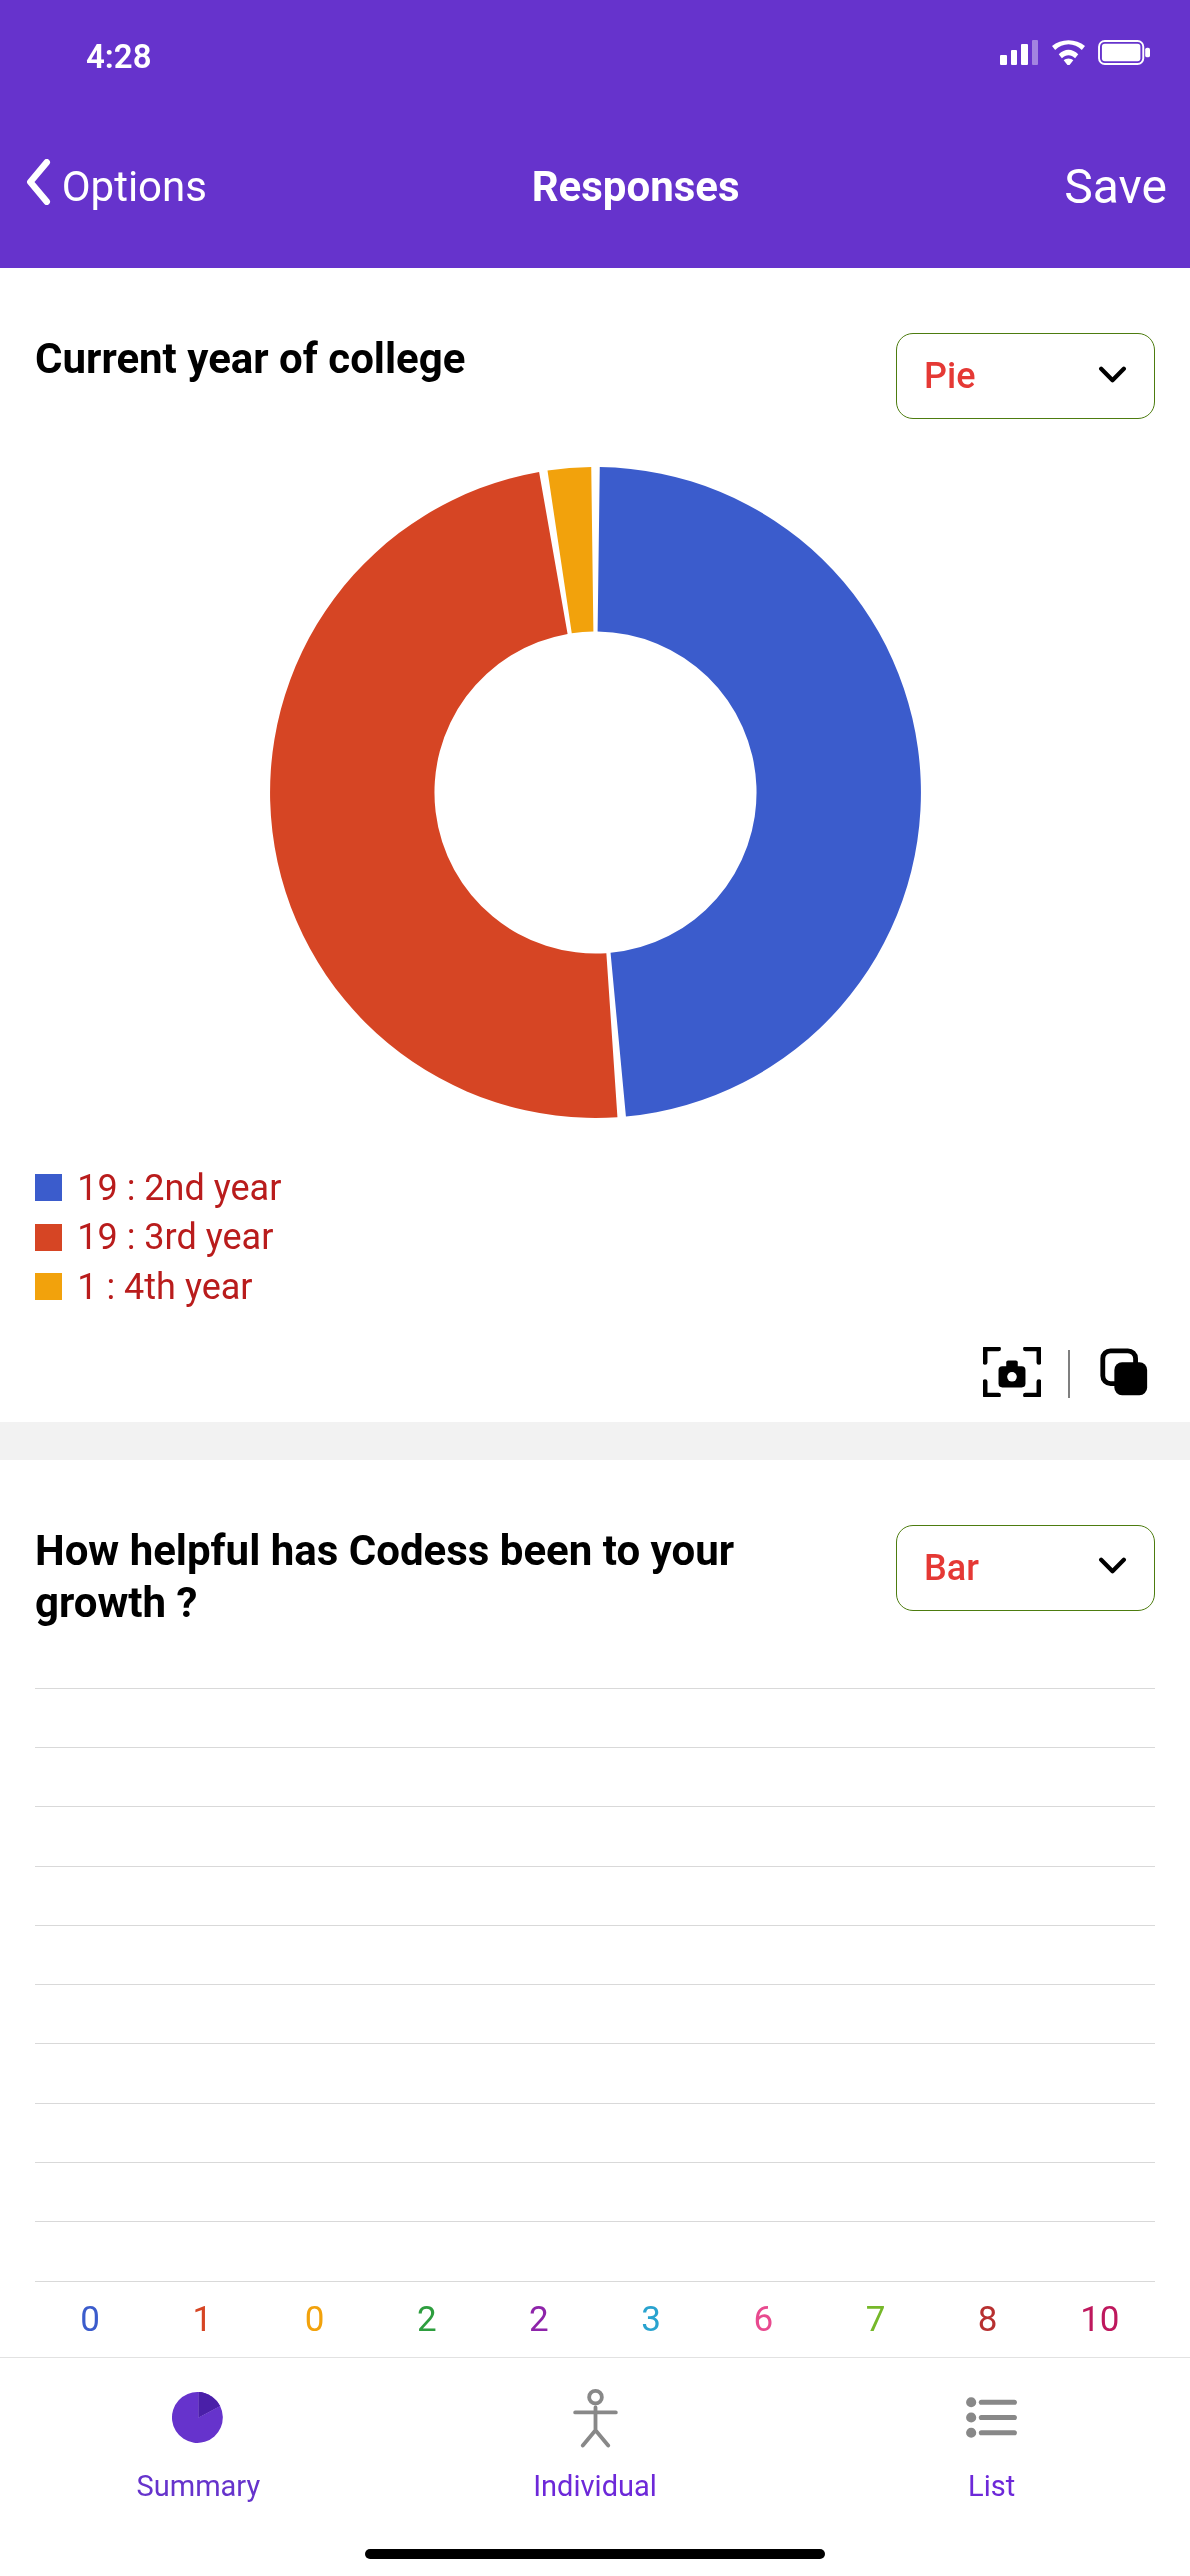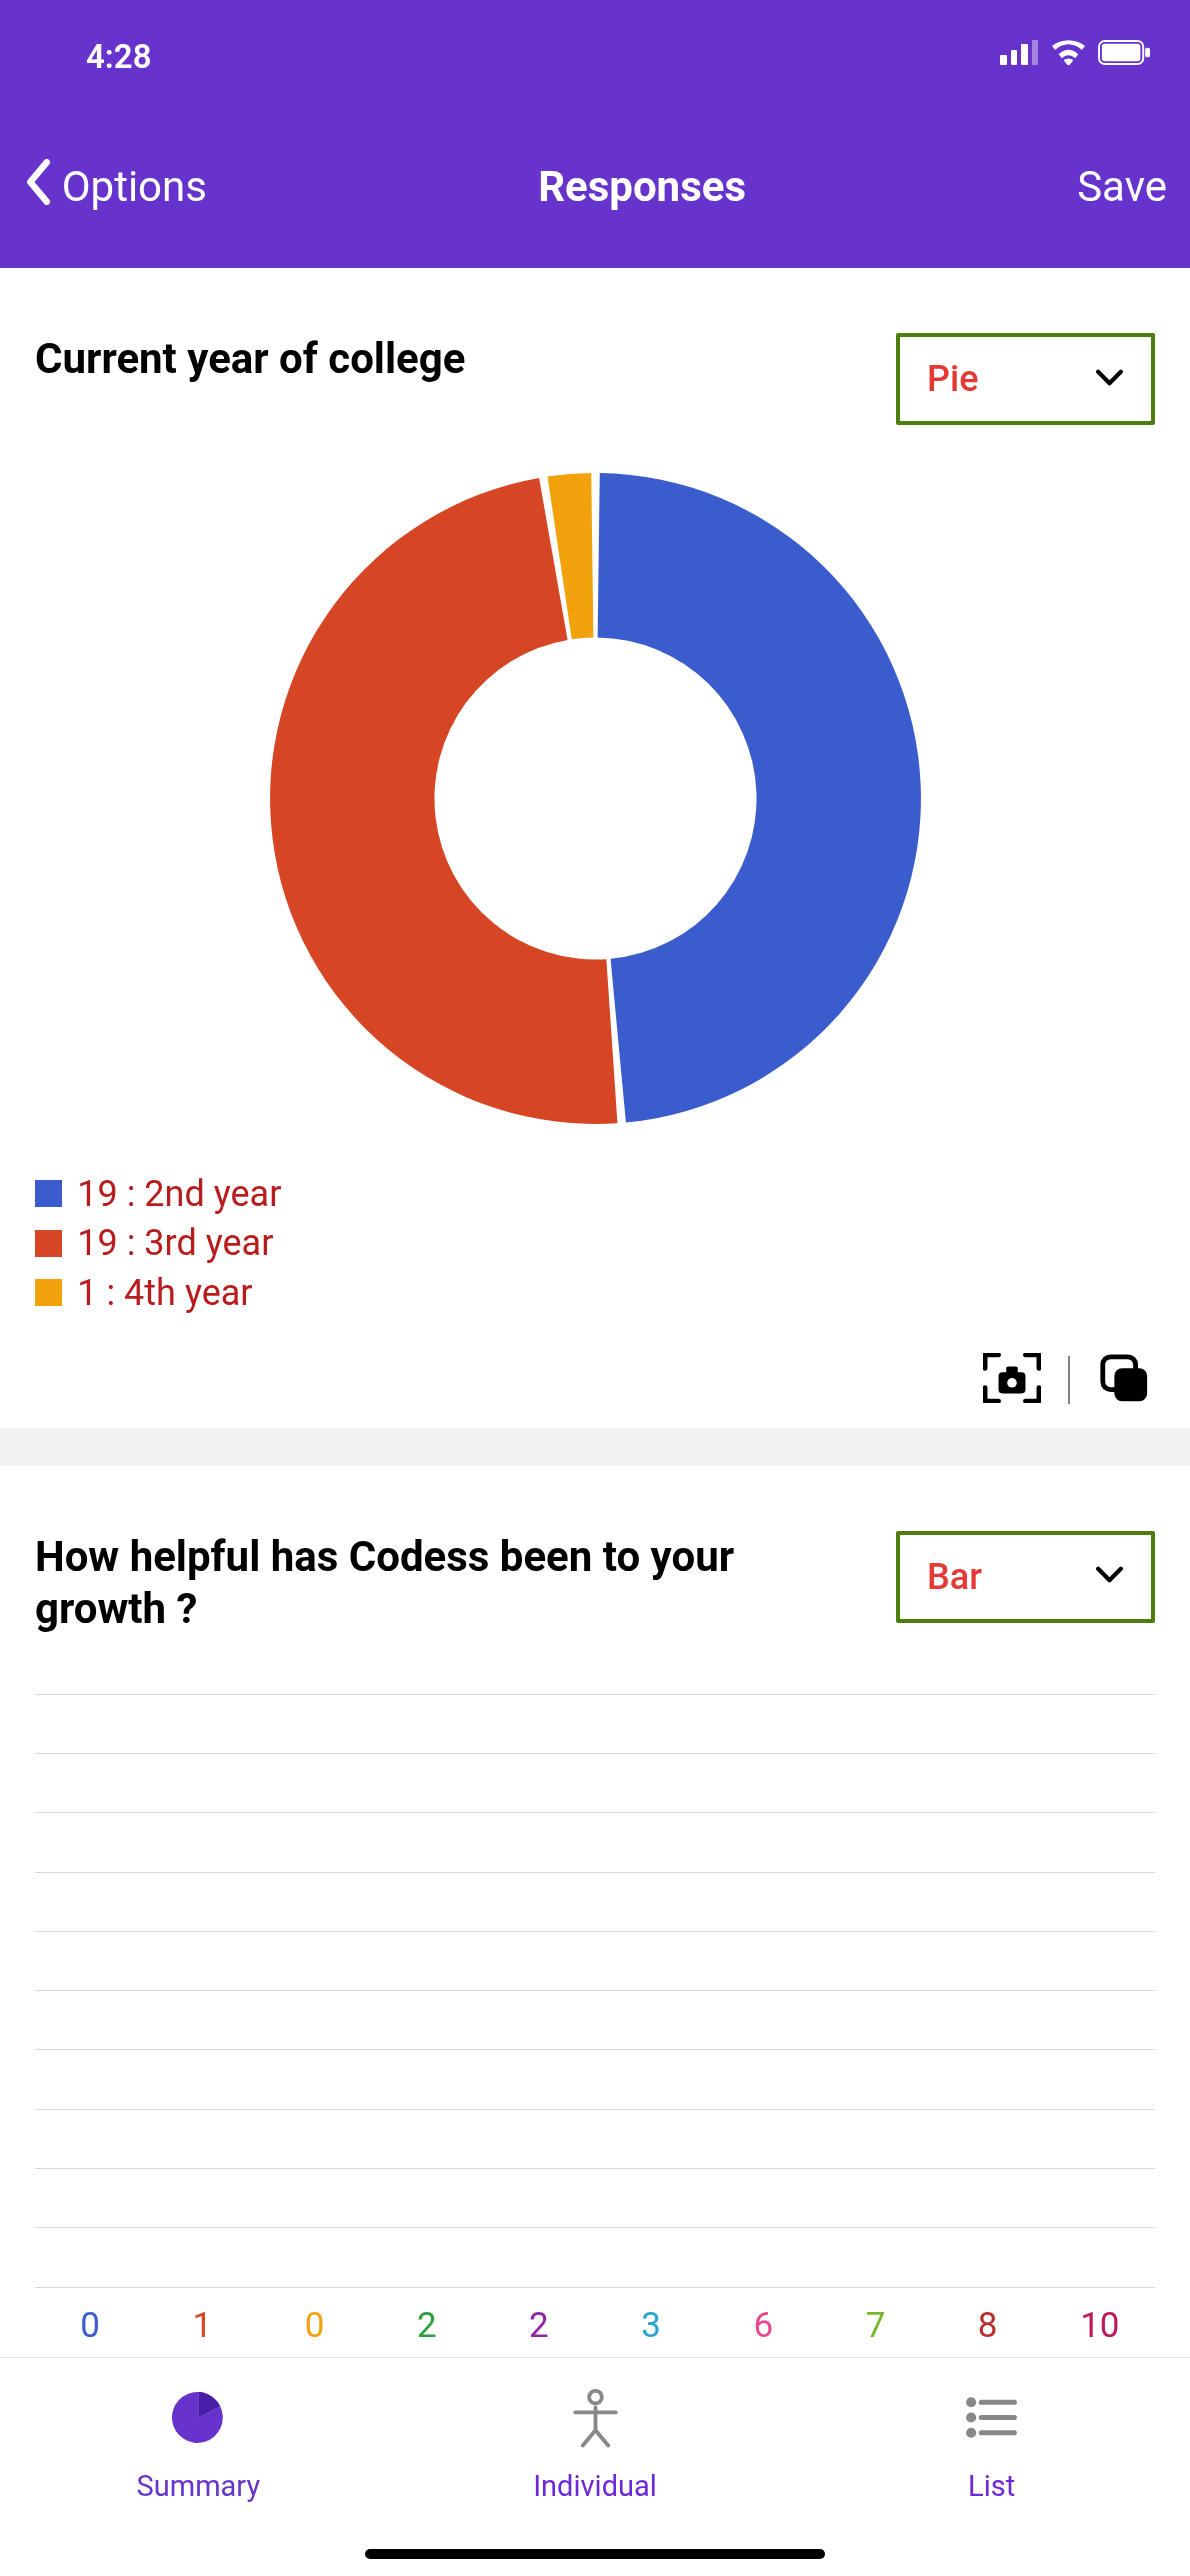--- a/index.html
+++ b/index.html
@@ -32,21 +32,21 @@
     height: 163px;
     background: #6633cc;
     color: #fff;
     display: flex;
     align-items: center;
     padding: 0 23px;
   }
   .nav-back { display: flex; align-items: center; font-size: 42px; font-weight: 400; }
   .nav-back .chev { margin-right: 7.7px; }
   .nav-title { flex: 1; text-align: center; font-size: 42px; font-weight: 700; }
-  .nav-save { font-size: 42px; font-weight: 400; }
+  .nav-save { font-size: 48px; font-weight: 400; }
 
   .content { background: #fff; }
   .card {
     background: #fff;
     padding: 29px 35px 19px;
   }
   .gap { height: 38px; background: #f2f2f2; }
 
   .card-header {
     display: flex;
@@ -56,22 +56,22 @@
     margin-top: 36px;
   }
   .card-title {
     font-size: 42px;
     font-weight: 700;
     color: #000;
     line-height: 1.25;
     max-width: 786px;
   }
   .dropdown {
-    border: 4px solid #4d7c0f;
-    border-radius: 2px;
+    border: 1px solid #4d7c0f;
+    border-radius: 17px;
     padding: 21px 27px;
     display: flex;
     align-items: center;
     gap: 38px;
     min-width: 259px;
     justify-content: space-between;
   }
   .dropdown .dd-label {
     color: #e53935;
     font-size: 36px;

